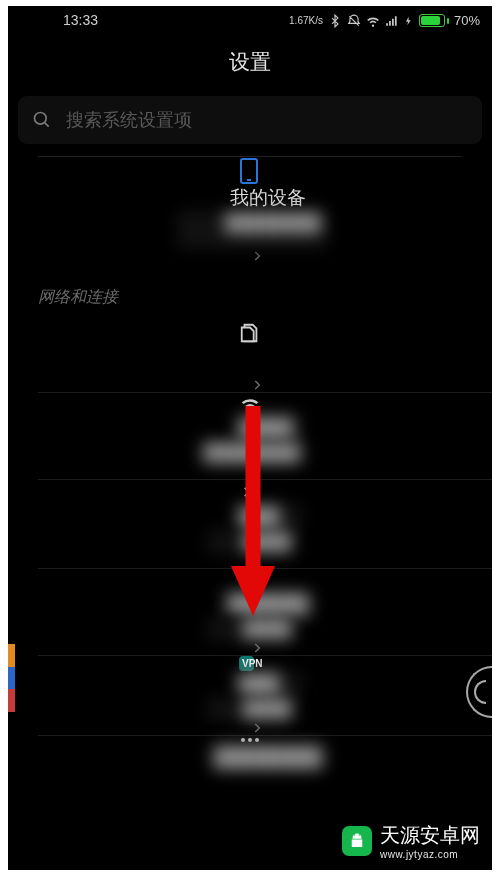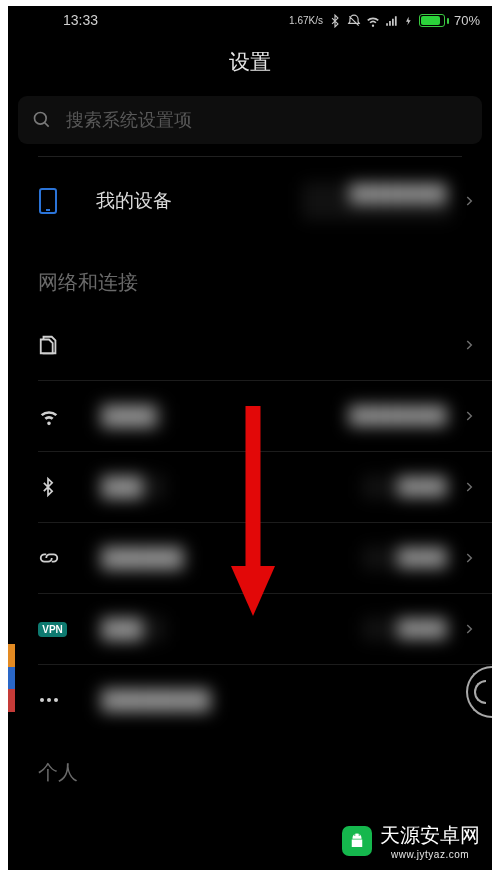--- a/index.html
+++ b/index.html
@@ -91,29 +91,31 @@
     }
     .search-bar .ph {
       color: #585858;
       font-size: 18px;
     }
     .content {
       padding: 0 0 0 0;
     }
     .section-label {
       color: #6a6a6a;
-      font-size: 20px;
+      font-size: 16px;
       padding: 24px 30px 14px;
+      font-style: italic;
     }
     .row {
       display: flex;
       align-items: center;
       padding: 0 16px 0 30px;
       min-height: 70px;
       position: relative;
+      flex-direction: column;
     }
     .row .icon {
       width: 36px;
       display: flex;
       align-items: center;
       justify-content: flex-start;
     }
     .row .label {
       flex: 0 0 auto;
       color: #dcdcdc;
@@ -161,21 +163,21 @@
       min-width: 150px;
       min-height: 38px;
     }
     .vpn-badge {
       background: #0e7a70;
       color: #fff;
       font-size: 10px;
       font-weight: 600;
       padding: 2px 3px;
       border-radius: 4px;
-      width: 29px;
+      width: 15px;
       text-align: center;
     }
     .edge-left {
       position: absolute;
       left: 0;
       top: 638px;
       width: 7px;
       height: 68px;
       display: flex;
       flex-direction: column;
@@ -220,21 +222,20 @@
       position: absolute;
       right: 12px;
       bottom: 10px;
       display: flex;
       align-items: center;
       gap: 8px;
       color: #fff;
       font-size: 20px;
       font-weight: 500;
       text-shadow: 0 1px 3px rgba(0,0,0,.6);
-      text-align: center;
     }
     .wm-logo {
       width: 30px;
       height: 30px;
       background: #15b74d;
       border-radius: 7px;
       display: flex;
       align-items: center;
       justify-content: center;
     }
@@ -378,21 +379,20 @@
         <svg width="22" height="8" viewBox="0 0 22 8" fill="#d0d0d0">
             <circle cx="4" cy="4" r="2"></circle>
             <circle cx="11" cy="4" r="2"></circle>
             <circle cx="18" cy="4" r="2"></circle>
           </svg>
       </span>
       <span class="label"><span class="blur big">████████</span></span>
       <span class="value"></span>
     </div>
 
-    <div class="section-label">个人</div>
 
 
   </div>
 
   <div class="edge-left">
     <div class="edge-o"></div>
       <div class="edge-b"></div>
       <div class="edge-r"></div>
   </div>
 

